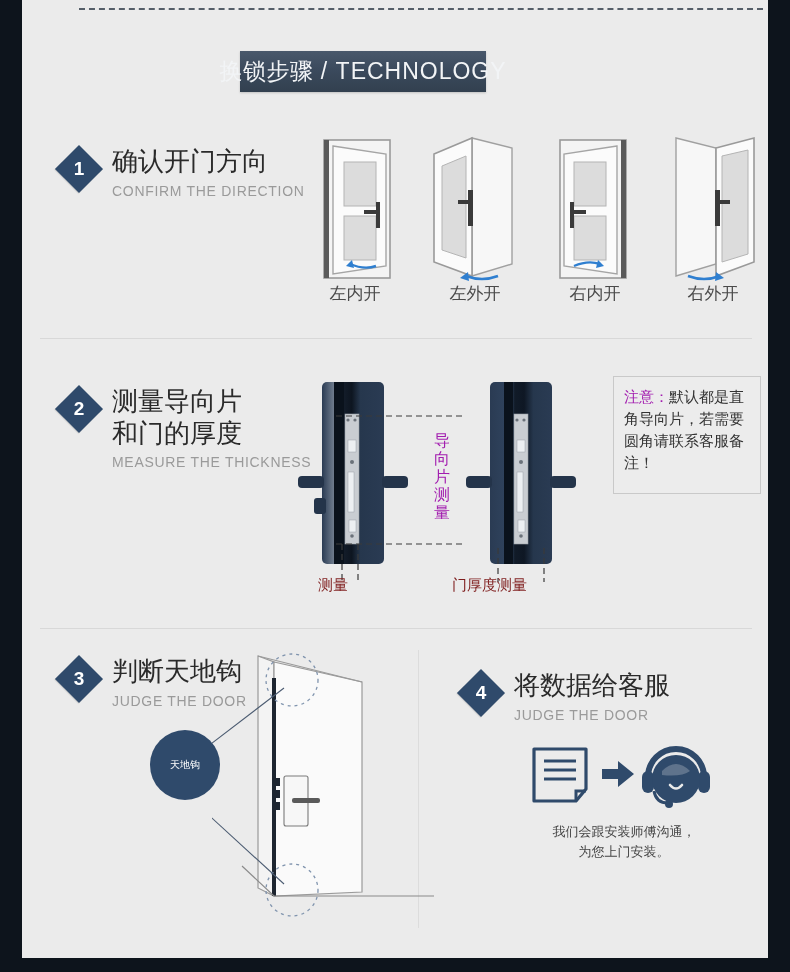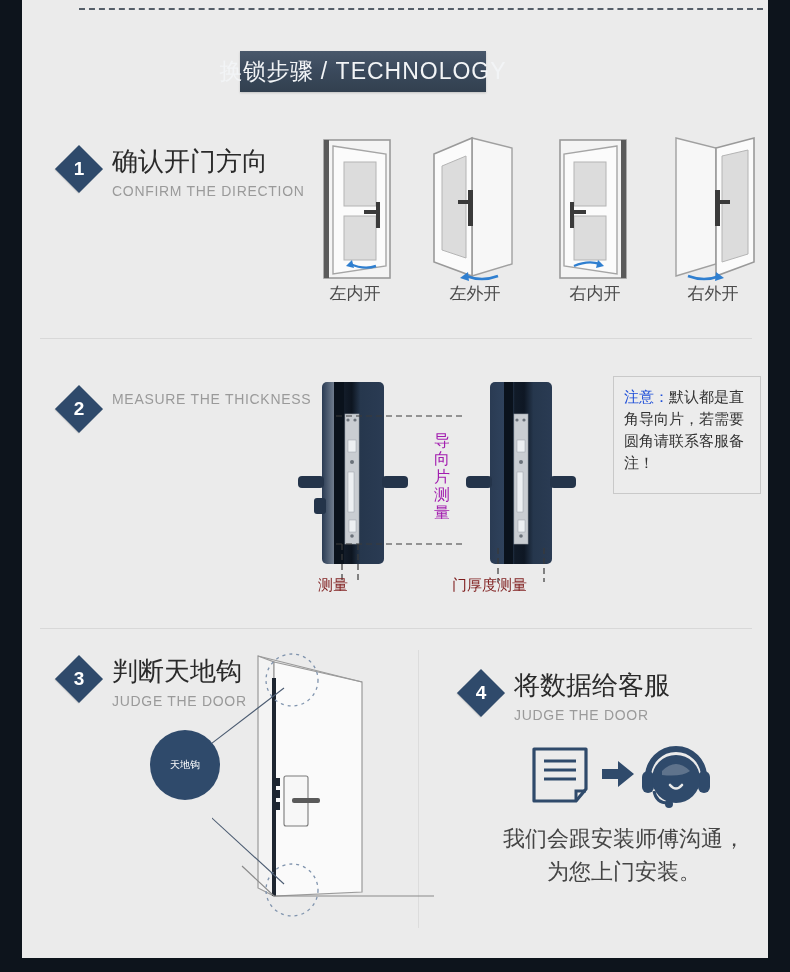--- a/index.html
+++ b/index.html
@@ -70,36 +70,36 @@
     font-size:16px;color:#a21caf;line-height:1.12;text-align:right;
   }
 
   
   .note{
     position:absolute;left:591px;top:376px;width:148px;height:118px;
     border:1px solid #c9c9c9;background:#ececec;
     padding:9px 10px;box-sizing:border-box;
   }
   .note p{margin:0;font-size:15px;color:#333;line-height:1.46;}
-  .note .warn{color:#1d4ed8;margin-top:42px;}
+  .note .warn{color:#a21caf;margin-top:42px;}
 
   
   .door3{position:absolute;left:190px;top:648px;width:230px;height:275px;}
   .bubble{
     position:absolute;left:128px;top:730px;width:70px;height:70px;
     border-radius:50%;background:#2f4a6b;
     display:flex;align-items:center;justify-content:center;
     color:#fff;font-size:10px;
   }
 
   
   .cs-icons{position:absolute;left:508px;top:745px;width:190px;height:65px;}
   .cs-text{
     position:absolute;left:452px;top:822px;width:300px;text-align:center;
-    font-size:22px;color:#444;line-height:1.5;
+    font-size:13px;color:#444;line-height:1.5;
   }
 </style>
 </head>
 <body>
 
 <div id="page">
 
   <div class="panel">
 
     <div class="top-dash"></div>
@@ -179,20 +179,22 @@
       </div>
     </div>
 
     <div class="sep" style="top:338px;"></div>
 
     <div class="step-head" style="left:40px;top:386px;">
       <div class="diamond">
         <span>2</span>
       </div>
       <div class="step-titles">
+        <div class="step-cn">测量导向片
+和门的厚度</div>
         <div class="step-en">MEASURE THE THICKNESS</div>
       </div>
     </div>
 
     <div class="locks">
       <svg width="310" height="240" viewBox="0 0 310 240">
         <defs>
           <linearGradient id="lockg" x1="0" y1="0" x2="1" y2="0">
             <stop offset="0%" stop-color="#2a3b53"></stop>
             <stop offset="28%" stop-color="#31456080"></stop>

